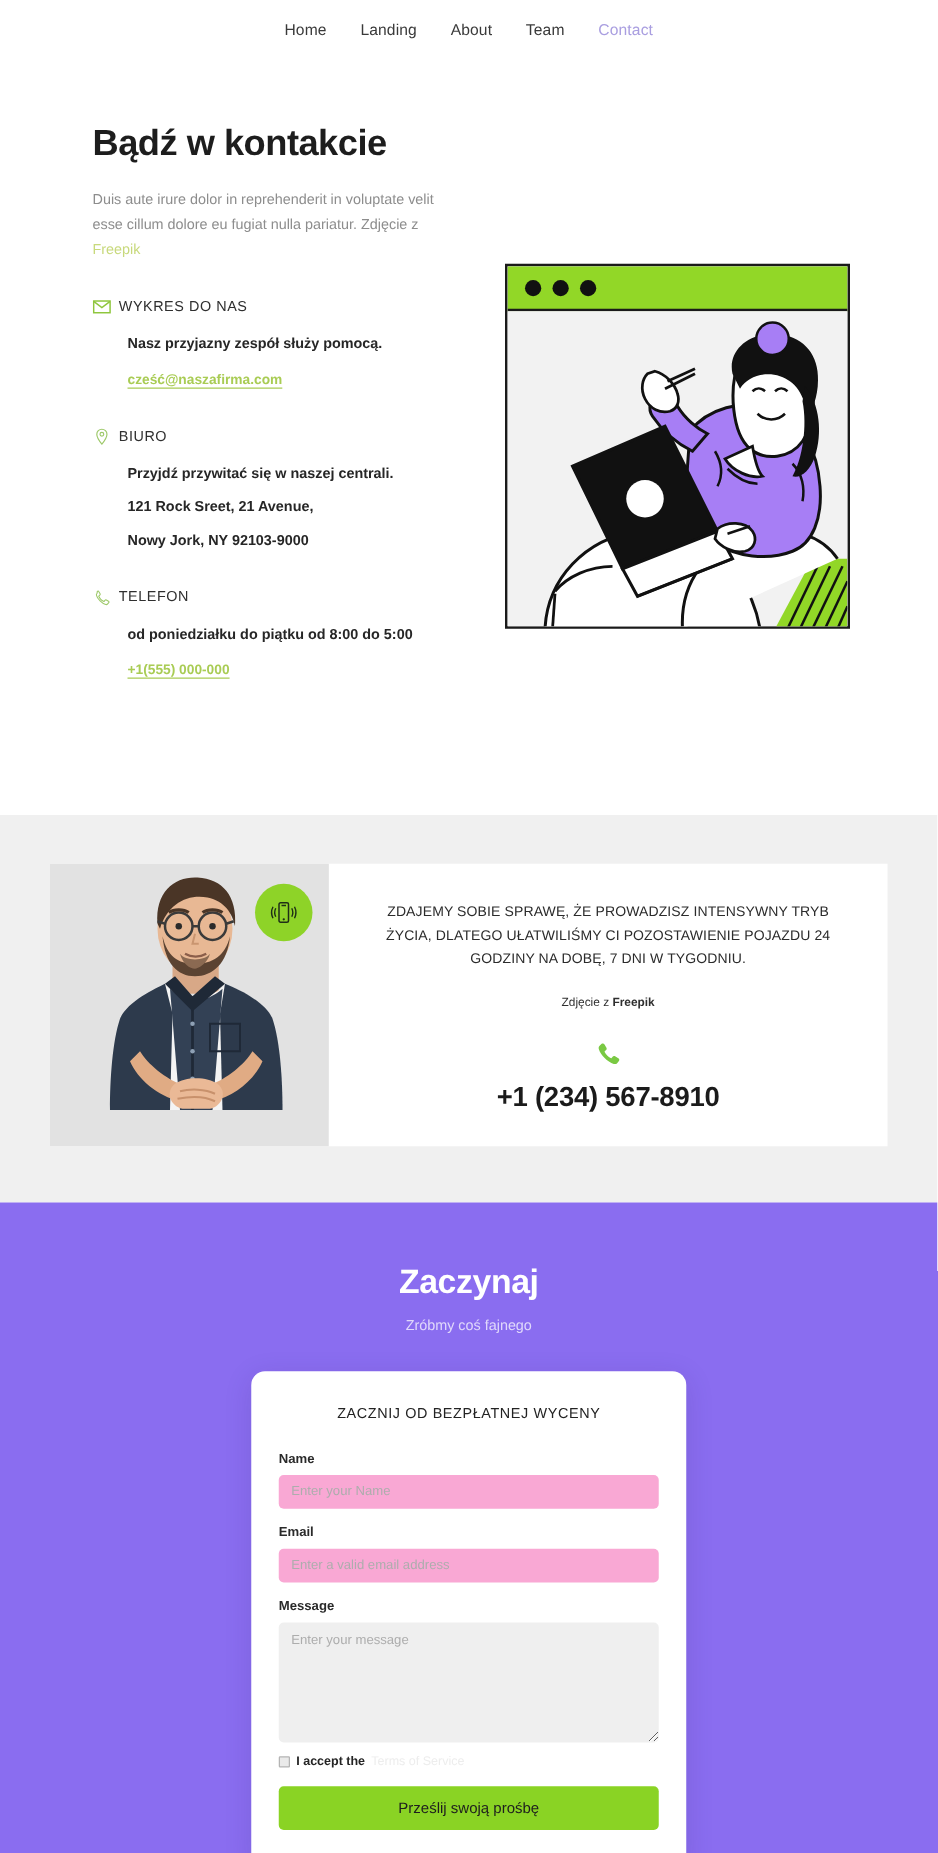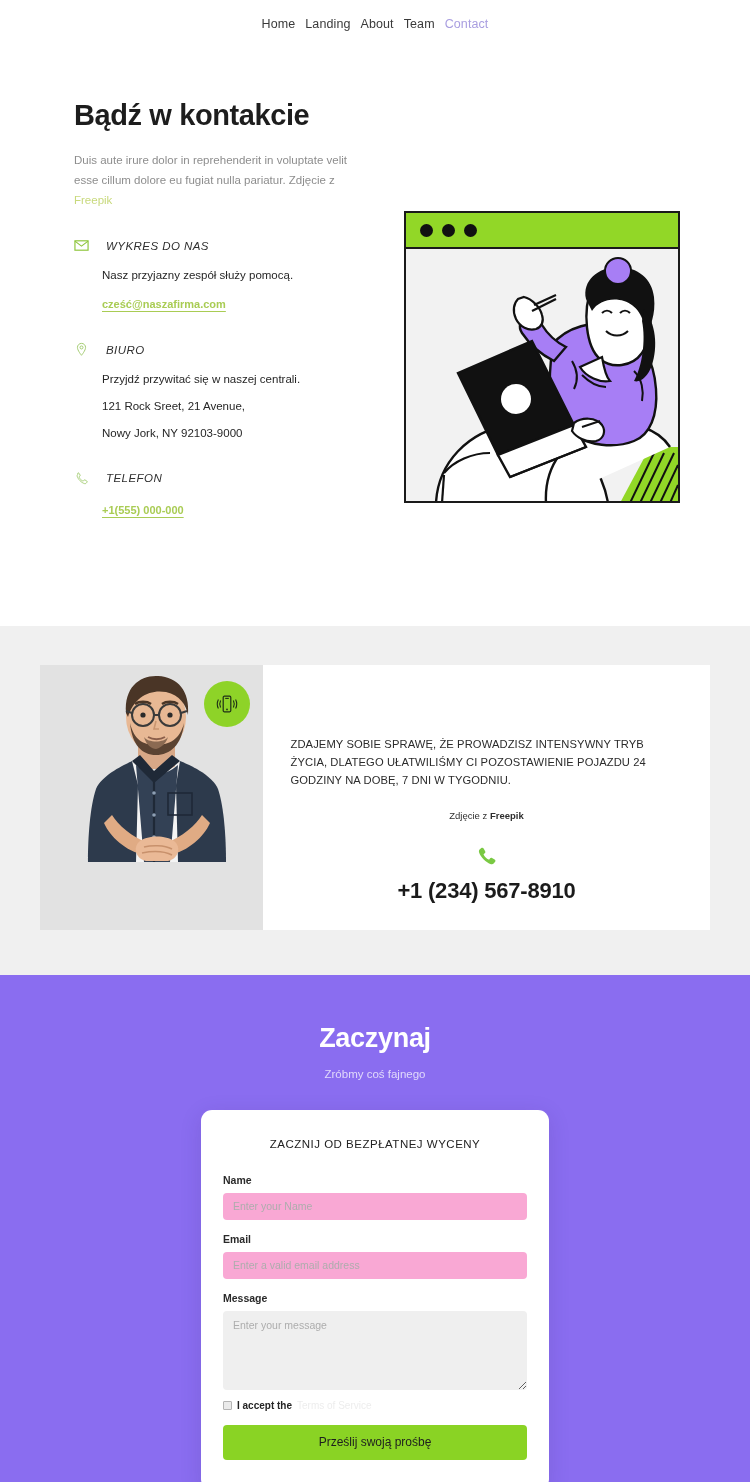--- a/index.html
+++ b/index.html
@@ -11,21 +11,21 @@
     -webkit-font-smoothing: antialiased;
   }
   body { width: 750px; overflow-x: hidden; }
 
   
   .nav {
     height: 47px;
     display: flex;
     align-items: center;
     justify-content: center;
-    gap: 10px;
+    gap: 27px;
     background: #fff;
   }
   .nav-item {
     font-size: 12.5px;
     color: #3a3a3a;
     letter-spacing: .1px;
     cursor: pointer;
     text-decoration: none;
   }
   .nav-item.active { color: #a99ee0; }
@@ -54,34 +54,33 @@
     color: #8d8d8d;
     max-width: 285px;
     margin-bottom: 28px;
   }
   .freepik-link { color: #c8d97c; text-decoration: none; cursor: pointer; }
 
   .contact-block { margin-bottom: 22px; }
   .contact-head {
     display: flex;
     align-items: center;
-    gap: 17px;
+    gap: 6px;
     margin-bottom: 14px;
-    font-style: italic;
   }
   .contact-head .ico { width: 15px; height: 15px; flex: 0 0 15px; display:block; }
   .contact-label {
     font-size: 11.5px;
     letter-spacing: .45px;
     color: #2f2f2f;
   }
   .contact-body { padding-left: 28px; }
   .contact-line {
     font-size: 11.5px;
-    font-weight: 400;
+    font-weight: 700;
     color: #262626;
     line-height: 1.55;
     margin-bottom: 9px;
   }
   .contact-link {
     font-size: 11px;
     color: #a9cc54;
     text-decoration: underline;
     text-underline-offset: 3px;
     cursor: pointer;
@@ -146,25 +145,24 @@
   .callout-text {
     flex: 1;
     padding: 30px 22px 26px 22px;
     display: flex;
     flex-direction: column;
     align-items: center;
   }
   .callout-head {
     font-size: 11.2px;
     line-height: 1.62;
-    text-align: left;
+    text-align: center;
     color: #2b2b2b;
     letter-spacing: .1px;
     max-width: 392px;
-    margin-top: 40px;
   }
   .callout-credit {
     font-size: 9.5px;
     color: #2f2f2f;
     margin-top: 21px;
   }
   .callout-credit b { font-weight: 700; }
   .callout-phone {
     margin-top: 24px;
     display: flex;
@@ -226,21 +224,21 @@
     padding: 0 10px;
     font-size: 10.5px;
     font-family: "Liberation Sans", sans-serif;
     color: #333;
     margin-bottom: 13px;
     outline: none;
   }
   .field-input::placeholder { color: #adadad; }
   .field-area {
     width: 100%;
-    height: 79px;
+    height: 96px;
     background: #efefef;
     border: none;
     border-radius: 4px;
     padding: 8px 10px;
     font-size: 10.5px;
     font-family: "Liberation Sans", sans-serif;
     color: #333;
     resize: vertical;
     outline: none;
     display: block;
@@ -321,20 +319,21 @@
     </div>
 
     <div class="contact-block" style="margin-top:28px;">
       <div class="contact-head">
         <svg class="ico" viewBox="0 0 24 24">
           <path d="M6.2 3.3c.6-.5 1.4-.4 1.8.3l1.7 2.8c.3.6.2 1.3-.3 1.7l-1.1.9c-.3.3-.4.7-.2 1 .6 1.3 1.5 2.5 2.5 3.5 1 1 2.2 1.9 3.5 2.5.4.2.8.1 1-.2l.9-1.1c.4-.5 1.1-.6 1.7-.3l2.8 1.7c.7.4.8 1.2.3 1.8l-1.4 1.6c-.6.7-1.6 1-2.5.7-2.5-.7-5.1-2.5-7.2-4.6-2.1-2.1-3.9-4.7-4.6-7.2-.3-.9 0-1.9.7-2.5z" fill="none" stroke="#9ec96a" stroke-width="1.4"></path>
         </svg>
         <span class="contact-label">TELEFON</span>
       </div>
       <div class="contact-body">
+        <div class="contact-line">od poniedziałku do piątku od 8:00 do 5:00</div>
         <a class="contact-link">+1(555) 000-000</a>
       </div>
     </div>
   </div>
 
   <div class="illo-wrap">
     <div class="illo-frame">
       <div class="illo-bar">
         <span class="illo-dot"></span>
         <span class="illo-dot"></span>

